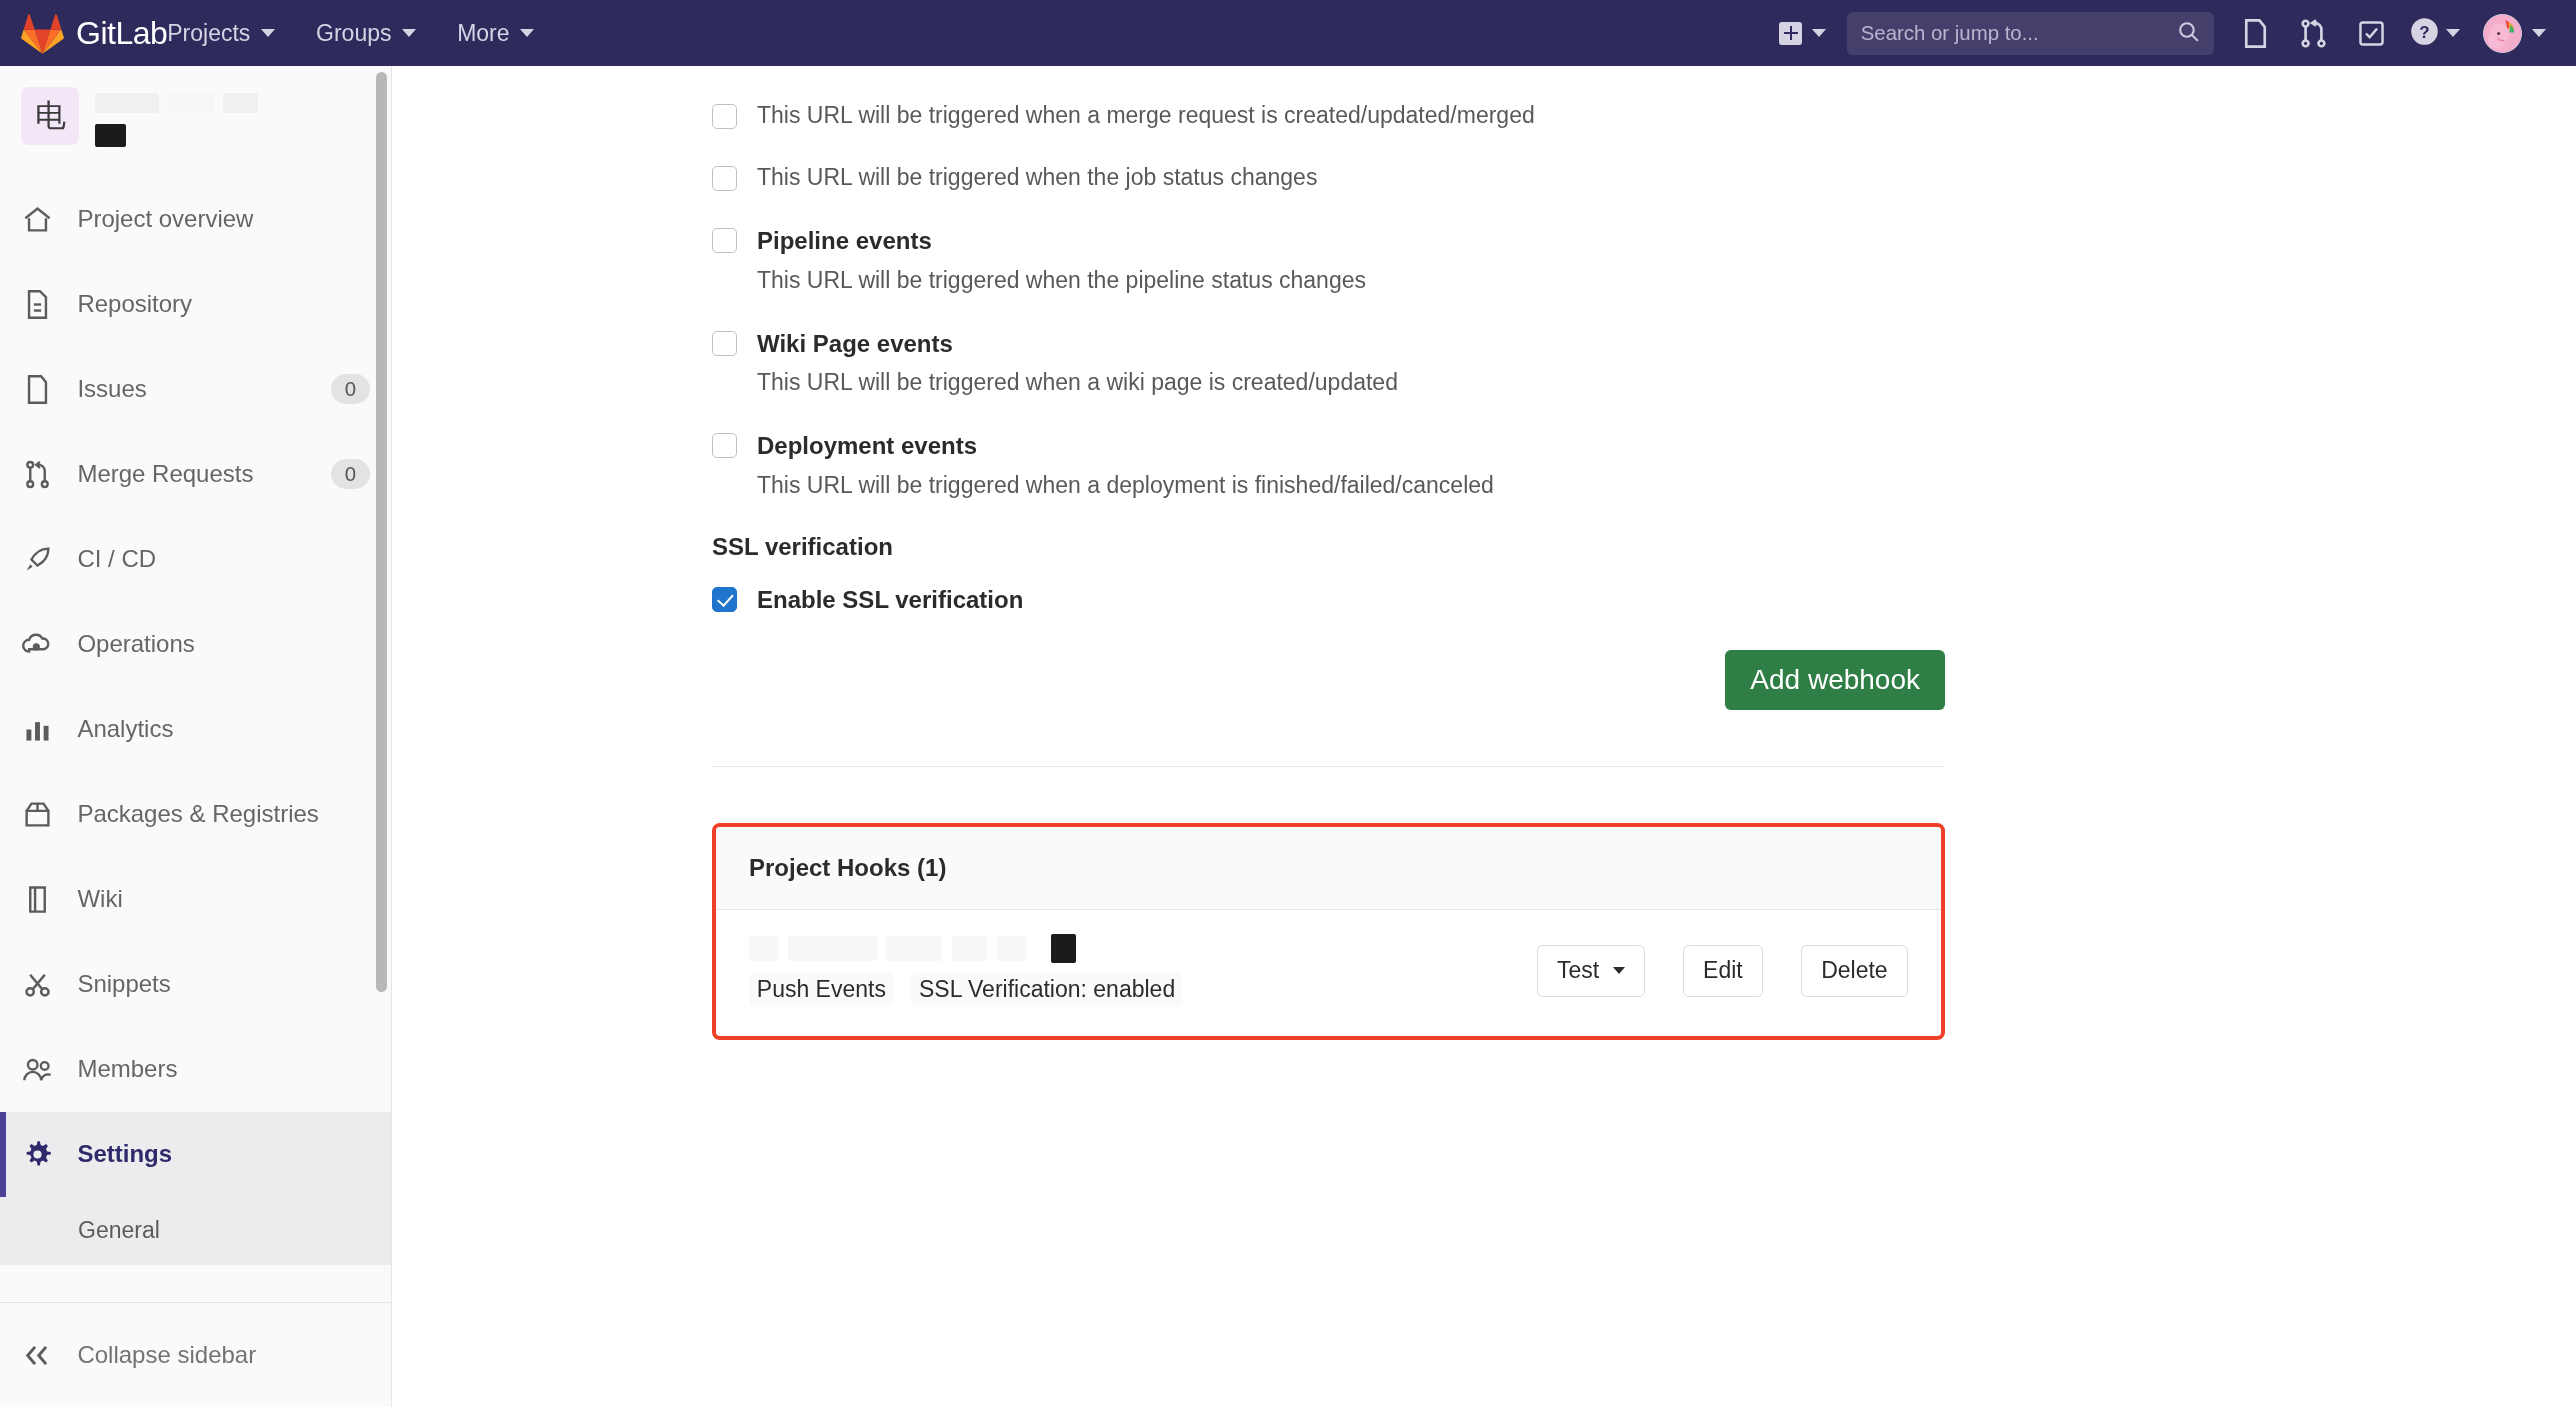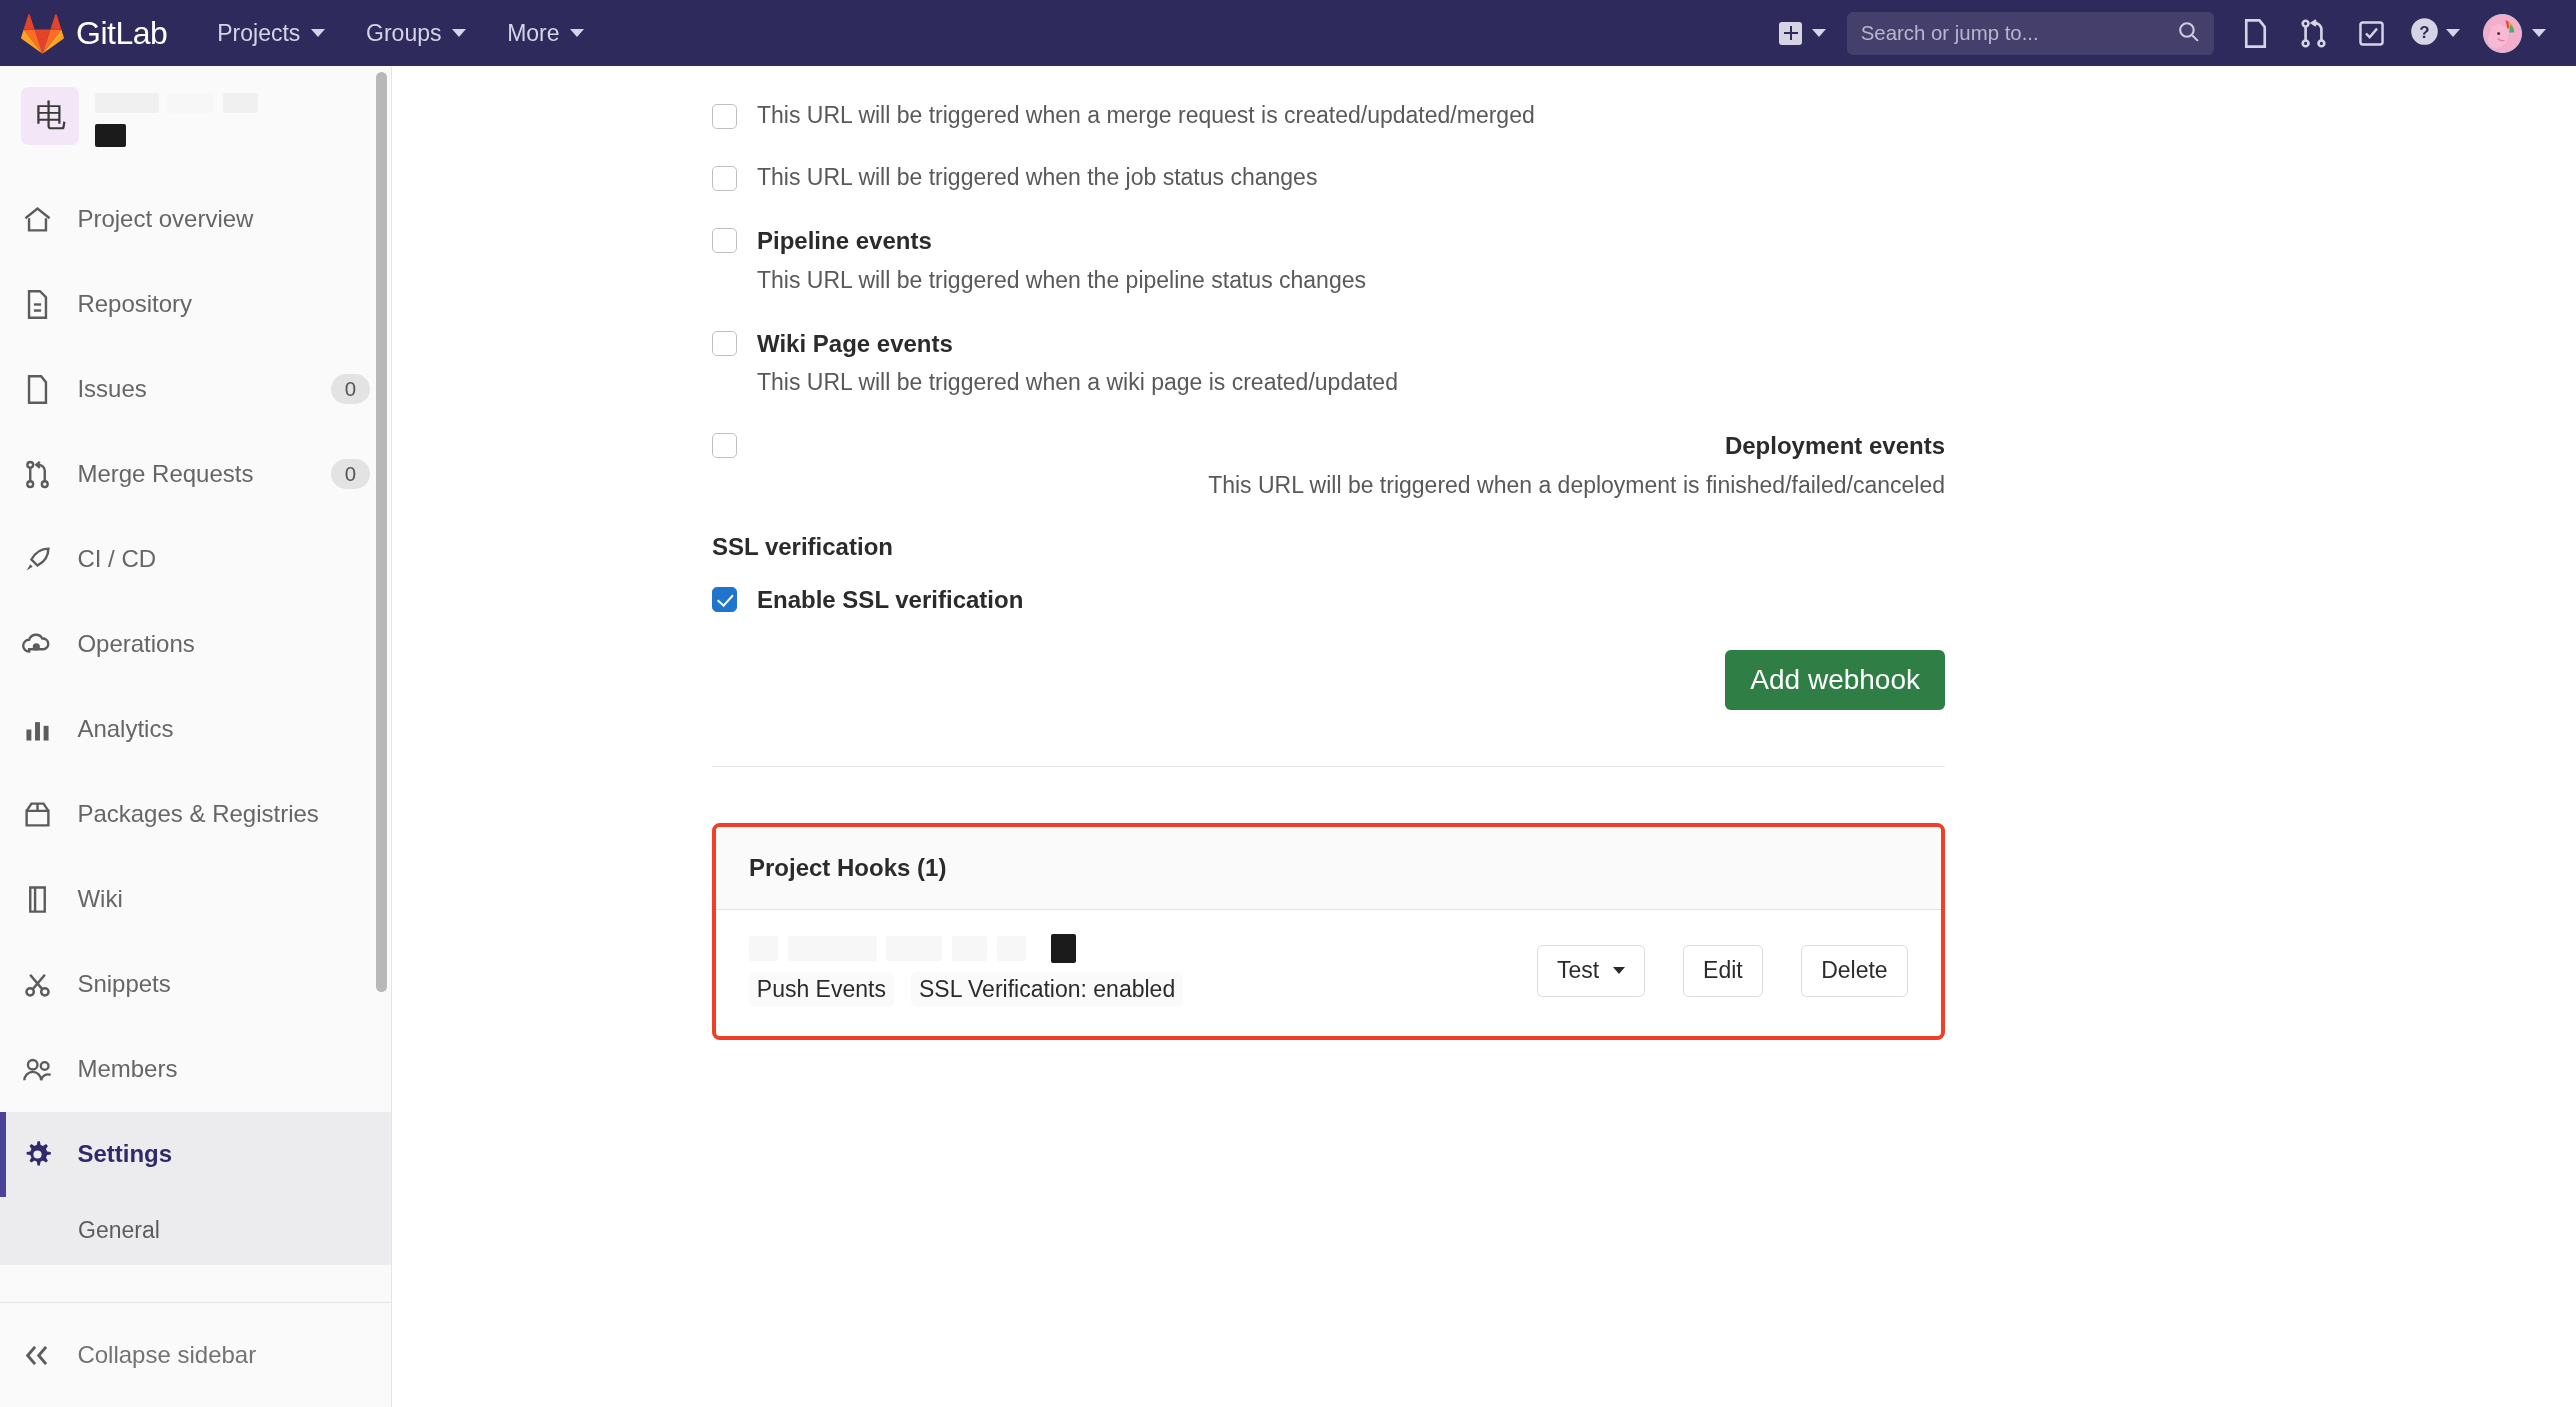--- a/index.html
+++ b/index.html
@@ -16,21 +16,21 @@
     width: 2576px; height: 66px;
     background: #2e2a5b;
     display: flex; align-items: center;
     z-index: 30;
   }
   .nav-left { display: flex; align-items: center; padding-left: 21.4px; }
   .gl-logo { width: 43px; height: 41px; margin-right: 11.6px; }
   .brand {
     color: #fff; font-size: 32px; letter-spacing: -0.5px;
   }
-  .nav-items { display: flex; align-items: center; margin-left: 50px; }
+  .nav-items { display: flex; align-items: center; }
   .nav-item {
     color: #d6d4e4; font-size: 23px; margin-right: 41px;
     display: flex; align-items: center; gap: 10.7px;
     cursor: pointer;
   }
   .caret {
     display: inline-block; width: 0; height: 0;
     border-left: 7.8px solid transparent; border-right: 7.8px solid transparent;
     border-top: 8.7px solid currentColor;
   }
@@ -503,21 +503,21 @@
       <div class="ev-title">Pipeline events</div>
       <div class="ev-desc">This URL will be triggered when the pipeline status changes</div>
     </div>
 
     <div class="ev-row" style="margin-top:33px;">
       <span class="cb"></span>
       <div class="ev-title">Wiki Page events</div>
       <div class="ev-desc">This URL will be triggered when a wiki page is created/updated</div>
     </div>
 
-    <div class="ev-row" style="margin-top:33px;text-align:right;">
+    <div class="ev-row" style="margin-top:33px;">
       <span class="cb"></span>
       <div class="ev-title">Deployment events</div>
       <div class="ev-desc">This URL will be triggered when a deployment is finished/failed/canceled</div>
     </div>
 
     <div class="sec-title" style="margin-top:33px;">SSL verification</div>
 
     <div class="ev-row" style="margin-top:23px;">
       <span class="cb checked"></span>
       <div class="ev-title">Enable SSL verification</div>

